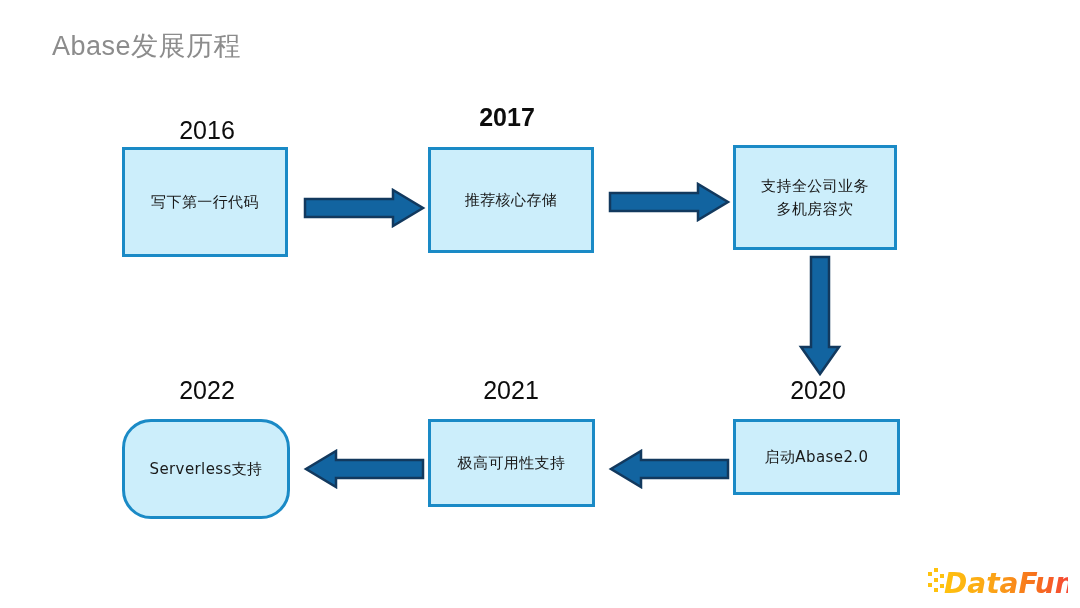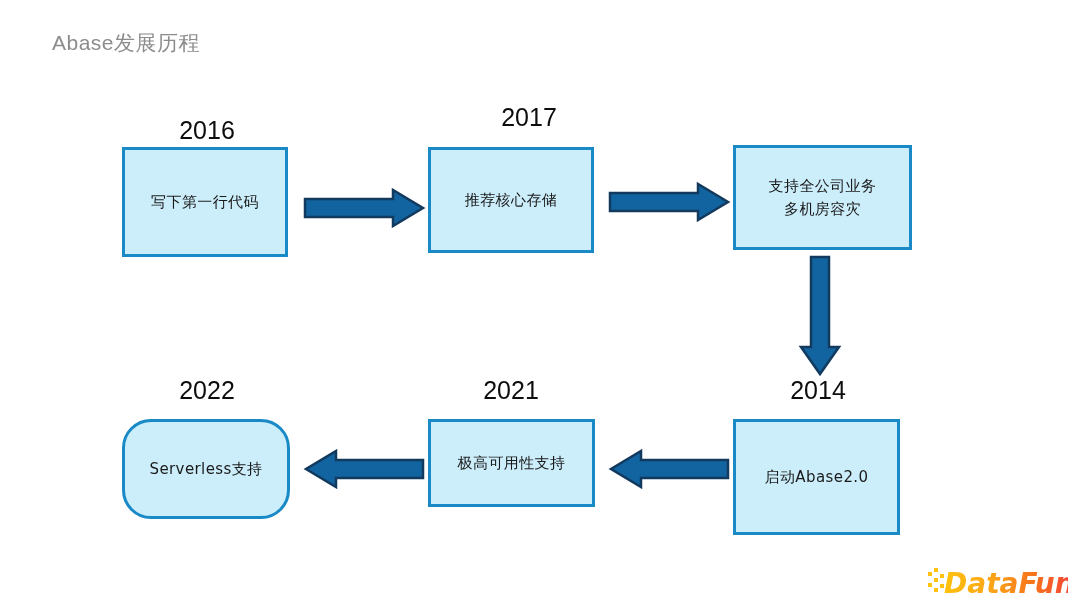--- a/index.html
+++ b/index.html
@@ -20,21 +20,21 @@
     position: absolute;
     inset: 0;
     background: #ffffff;
   }
 
   
   .slide-title {
     position: absolute;
     left: 52px;
     top: 30px;
-    font-size: 21px;
+    font-size: 27px;
     line-height: 1.2;
     color: #8c8c8c;
     letter-spacing: 0.5px;
     white-space: nowrap;
     font-weight: 400;
   }
 
   
   .year-label {
     position: absolute;
@@ -97,32 +97,32 @@
   <div class="milestone-box" style="left:122px; top:147px; width:166px; height:110px;">
     <span class="milestone-text">写下第一行代码</span>
   </div>
 
   <div class="arrow" style="left:303px; top:188px;">
     <svg width="123" height="40" viewBox="0 0 123 40">
       <polygon points="2,11 90,11 90,2 120,20 90,38 90,29 2,29" fill="#1264a0" stroke="#12395e" stroke-width="2.5" stroke-linejoin="miter"></polygon>
     </svg>
   </div>
 
-  <div class="year-label" style="left:444px; top:104px;">2017</div>
+  <div class="year-label" style="left:422px; top:104px;font-weight:bold;">2017</div>
   <div class="milestone-box" style="left:428px; top:147px; width:166px; height:106px;align-items:center;">
     <span class="milestone-text">推荐核心存储</span>
   </div>
 
   <div class="arrow" style="left:608px; top:182px;">
     <svg width="123" height="40" viewBox="0 0 123 40">
       <polygon points="2,11 90,11 90,2 120,20 90,38 90,29 2,29" fill="#1264a0" stroke="#12395e" stroke-width="2.5" stroke-linejoin="miter"></polygon>
     </svg>
   </div>
 
-  <div class="milestone-box" style="left:733px; top:145px; width:179px; height:105px;">
+  <div class="milestone-box" style="left:733px; top:145px; width:164px; height:105px;">
     <span class="milestone-text">支持全公司业务
 多机房容灾</span>
   </div>
 
   <div class="arrow" style="left:797px; top:255px;">
     <svg width="46" height="122" viewBox="0 0 46 122">
       <polygon points="14,2 32,2 32,92 42,92 23,119 4,92 14,92" fill="#1264a0" stroke="#12395e" stroke-width="2.5" stroke-linejoin="miter"></polygon>
     </svg>
   </div>
 
@@ -141,22 +141,22 @@
   <div class="milestone-box" style="left:428px; top:419px; width:167px; height:88px;">
     <span class="milestone-text">极高可用性支持</span>
   </div>
 
   <div class="arrow" style="left:608px; top:449px;">
     <svg width="123" height="40" viewBox="0 0 123 40">
       <polygon points="120,11 33,11 33,2 3,20 33,38 33,29 120,29" fill="#1264a0" stroke="#12395e" stroke-width="2.5" stroke-linejoin="miter"></polygon>
     </svg>
   </div>
 
-  <div class="year-label" style="left:733px; top:377px;">2014</div>
-  <div class="milestone-box" style="left:733px; top:419px; width:167px; height:116px;text-align:center;">
+  <div class="year-label" style="left:733px; top:377px;">2020</div>
+  <div class="milestone-box" style="left:733px; top:419px; width:167px; height:76px;text-align:center;">
     <span class="milestone-text">启动Abase2.0</span>
   </div>
 
   <div class="logo">
     <svg width="140" height="34" viewBox="0 0 140 34">
       <defs>
         <linearGradient id="dfGrad" x1="0" y1="0" x2="1" y2="0">
           <stop offset="0%" stop-color="#ffc20e"></stop>
           <stop offset="35%" stop-color="#fba317"></stop>
           <stop offset="65%" stop-color="#f7701d"></stop>

